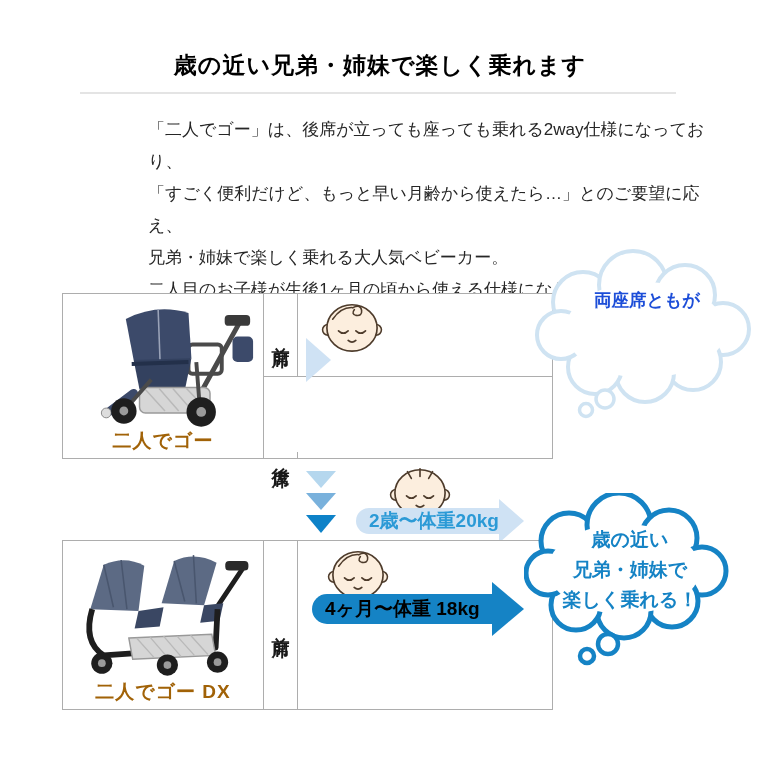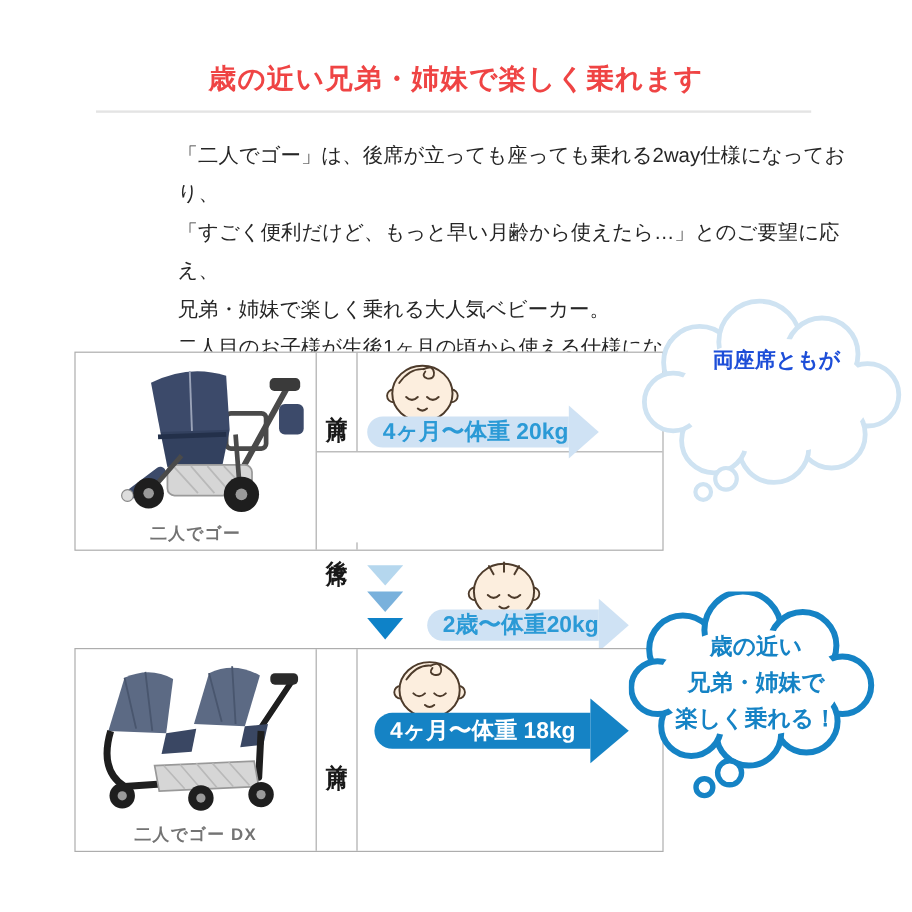--- a/index.html
+++ b/index.html
@@ -10,54 +10,54 @@
     --chev1:#b5d7ee; --chev2:#79b1dc; --chev3:#0e82c8;
     --border:#adadad;
     --baby_skin:#fceede; --baby_line:#4d3b2b;
   }
   *{margin:0;padding:0;box-sizing:border-box;}
   html,body{background:#fff;}
   body{font-family:"Liberation Sans","DejaVu Sans",sans-serif;}
   .canvas{position:relative;width:760px;height:760px;background:#fff;overflow:hidden;}
 
   .title{position:absolute;top:50px;left:0;width:760px;text-align:center;
-         font-size:23px;font-weight:bold;color:#ef4444;letter-spacing:1px;}
+         font-size:23px;font-weight:bold;color:#000000;letter-spacing:1px;}
   .title-divider{position:absolute;top:92px;left:80px;width:596px;height:2px;background:#e4e4e4;}
 
   .intro{position:absolute;top:114px;left:100px;width:580px;font-size:17px;
          line-height:32px;color:#262626;margin-left:48px;}
 
   
   .spec-table{position:absolute;left:62px;width:491px;border:1px solid var(--border);
               display:flex;background:#fff;z-index:1;}
   .spec-table.current{top:293px;height:166px;}
   .spec-table.new{top:540px;height:170px;}
   .photo-cell{width:201px;border-right:1px solid var(--border);position:relative;}
   .product-label{position:absolute;bottom:4px;left:0;width:100%;text-align:center;
-                 font-size:14px;font-weight:bold;color:#737373;letter-spacing:1px;}
+                 font-size:19px;font-weight:bold;color:#a16207;letter-spacing:1px;}
   .stroller{position:absolute;top:6px;left:8px;}
   .rows{flex:1;display:flex;flex-direction:column;}
   .seat-row{flex:1;display:flex;}
   .seat-row + .seat-row{border-top:1px solid var(--border);align-items:flex-end;}
   .seat-cell{width:34px;border-right:1px solid var(--border);
              display:flex;align-items:center;justify-content:center;}
   .seat-label{writing-mode:vertical-rl;font-size:18px;font-weight:bold;color:#191919;
               letter-spacing:3px;}
   .range-cell{flex:1;position:relative;}
 
   .baby{position:absolute;width:64px;height:56px;}
 
   .range-arrow{position:absolute;display:flex;align-items:center;}
   .arrow-body{display:flex;align-items:center;white-space:nowrap;font-weight:bold;}
   .arrow-light .arrow-body{height:26px;border-radius:13px 0 0 13px;background:var(--arrow_light);
                            color:var(--arrow_text);font-size:19px;padding:0 0 0 13px;}
   .arrow-light .arrow-head{width:0;height:0;border-left:25px solid var(--arrow_light);
                            border-top:22px solid transparent;border-bottom:22px solid transparent;}
   .arrow-solid .arrow-body{height:30px;border-radius:15px 0 0 15px;background:var(--accent);
-                           color:#ffffff;font-size:19px;padding:0 0 0 13px;}
+                           color:#000000;font-size:19px;padding:0 0 0 13px;}
   .arrow-solid .arrow-head{width:0;height:0;border-left:32px solid var(--accent);
                            border-top:27px solid transparent;border-bottom:27px solid transparent;}
 
   
   .chevrons{position:absolute;left:306px;top:471px;display:flex;flex-direction:column;
             align-items:center;}
   .chev{width:0;height:0;border-left:15px solid transparent;border-right:15px solid transparent;
         margin-bottom:5px;}
   .chev.c1{border-top:17px solid var(--chev1);}
   .chev.c2{border-top:17px solid var(--chev2);}
@@ -139,21 +139,20 @@
     <div class="rows">
       <div class="seat-row">
         <div class="seat-cell">
           <span class="seat-label">前席</span>
         </div>
         <div class="range-cell">
           <svg class="baby" style="left:22px;top:4px">
               <use href="#baby-infant"></use>
             </svg>
           <div class="range-arrow arrow-light" style="left:8px;top:44px">
-            <div class="arrow-body">4ヶ月〜体重 20kg</div>
             <div class="arrow-head"></div>
           </div>
         </div>
       </div>
       <div class="seat-row">
         <div class="seat-cell">
           <span class="seat-label">後席</span>
         </div>
         <div class="range-cell">
           <svg class="baby" style="left:90px;top:5px">

